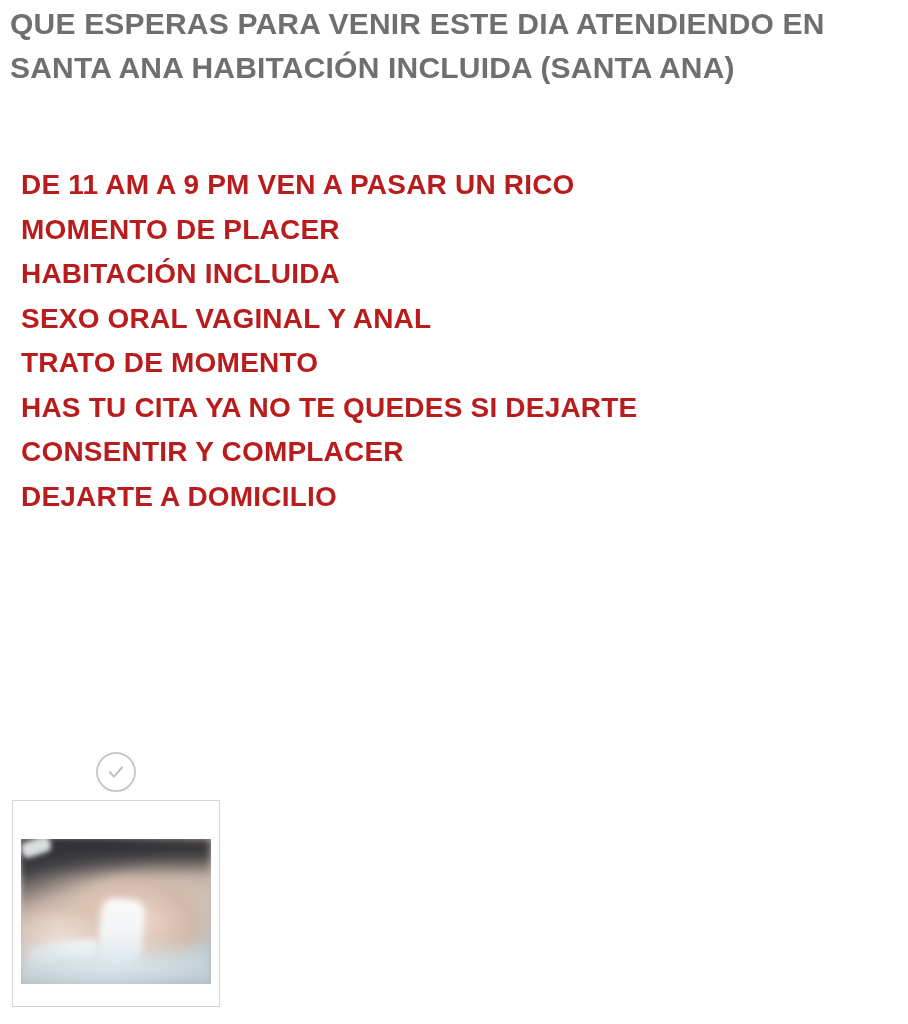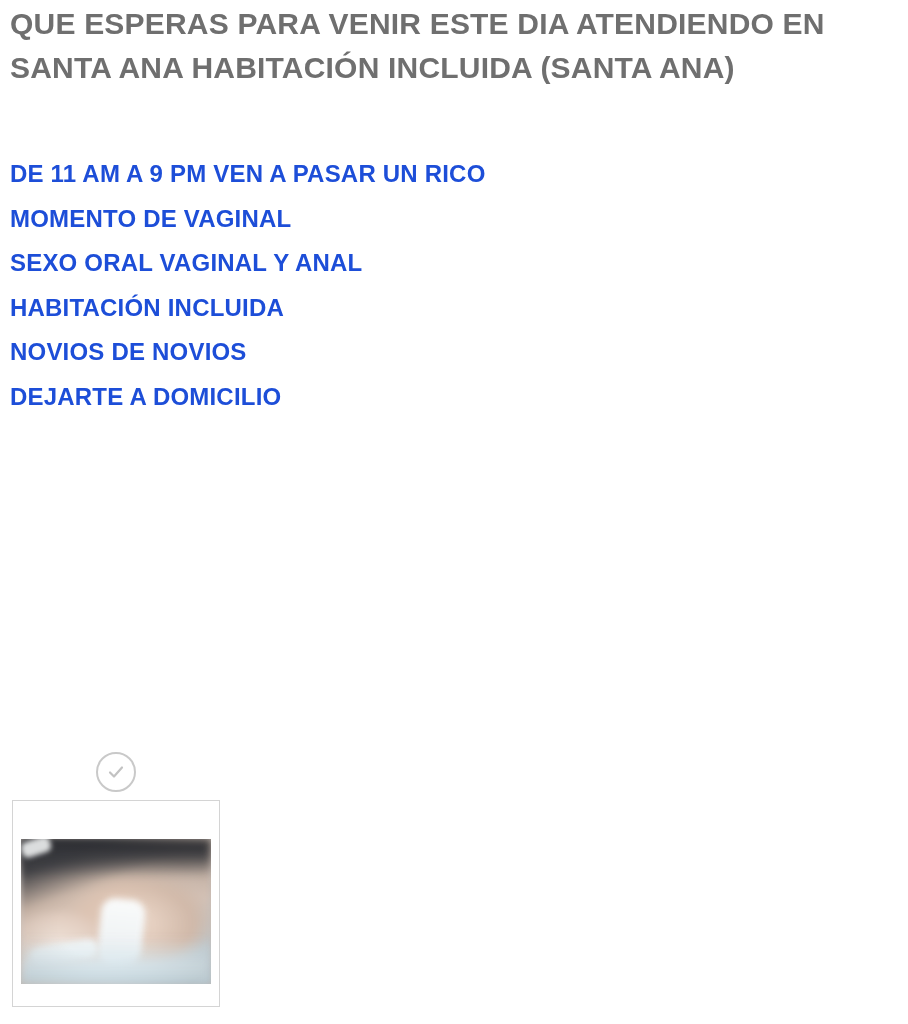--- a/index.html
+++ b/index.html
@@ -28,26 +28,26 @@
     line-height: 44px;
     letter-spacing: 0.2px;
     margin: 0;
     padding-top: 2px;
     max-width: 860px;
   }
   .spacer-block {
     height: 62px;
   }
   .ad-body {
-    font-size: 24px;
-    font-weight: bold;
-    color: #1d4ed8;
+    font-size: 28px;
+    font-weight: bold;
+    color: #b91c1c;
     line-height: 44.5px;
     letter-spacing: 0.2px;
-    margin: 0;
+    margin: 11px;
   }
   .ad-body .line {
     display: block;
     white-space: nowrap;
   }
   .watermark {
     position: absolute;
     left: 180px;
     top: 484px;
     font-size: 22px;
@@ -174,24 +174,26 @@
 <body>
 
 <div class="page">
 
   <h1 class="ad-title">QUE ESPERAS PARA VENIR ESTE DIA ATENDIENDO EN SANTA ANA HABITACIÓN INCLUIDA (SANTA ANA)</h1>
 
   <div class="spacer-block"></div>
 
   <div class="ad-body">
     <span class="line">DE 11 AM A 9 PM VEN A PASAR UN RICO</span>
-    <span class="line">MOMENTO DE VAGINAL</span>
+    <span class="line">MOMENTO DE PLACER</span>
+    <span class="line">HABITACIÓN INCLUIDA</span>
     <span class="line">SEXO ORAL VAGINAL Y ANAL</span>
-    <span class="line">HABITACIÓN INCLUIDA</span>
-    <span class="line">NOVIOS DE NOVIOS</span>
+    <span class="line">TRATO DE MOMENTO</span>
+    <span class="line">HAS TU CITA YA NO TE QUEDES SI DEJARTE</span>
+    <span class="line">CONSENTIR Y COMPLACER</span>
     <span class="line">DEJARTE A DOMICILIO</span>
   </div>
 
   <div class="watermark"></div>
   <div class="watermark-2"></div>
 
   <div class="verified-row">
     <div class="check-badge">
       <svg width="22" height="22" viewBox="0 0 22 22" aria-hidden="true">
         <path d="M5 11.5 L9 15.5 L17 6.5" fill="none" stroke="#c2c2c2" stroke-width="2.2" stroke-linecap="round" stroke-linejoin="round"></path>

